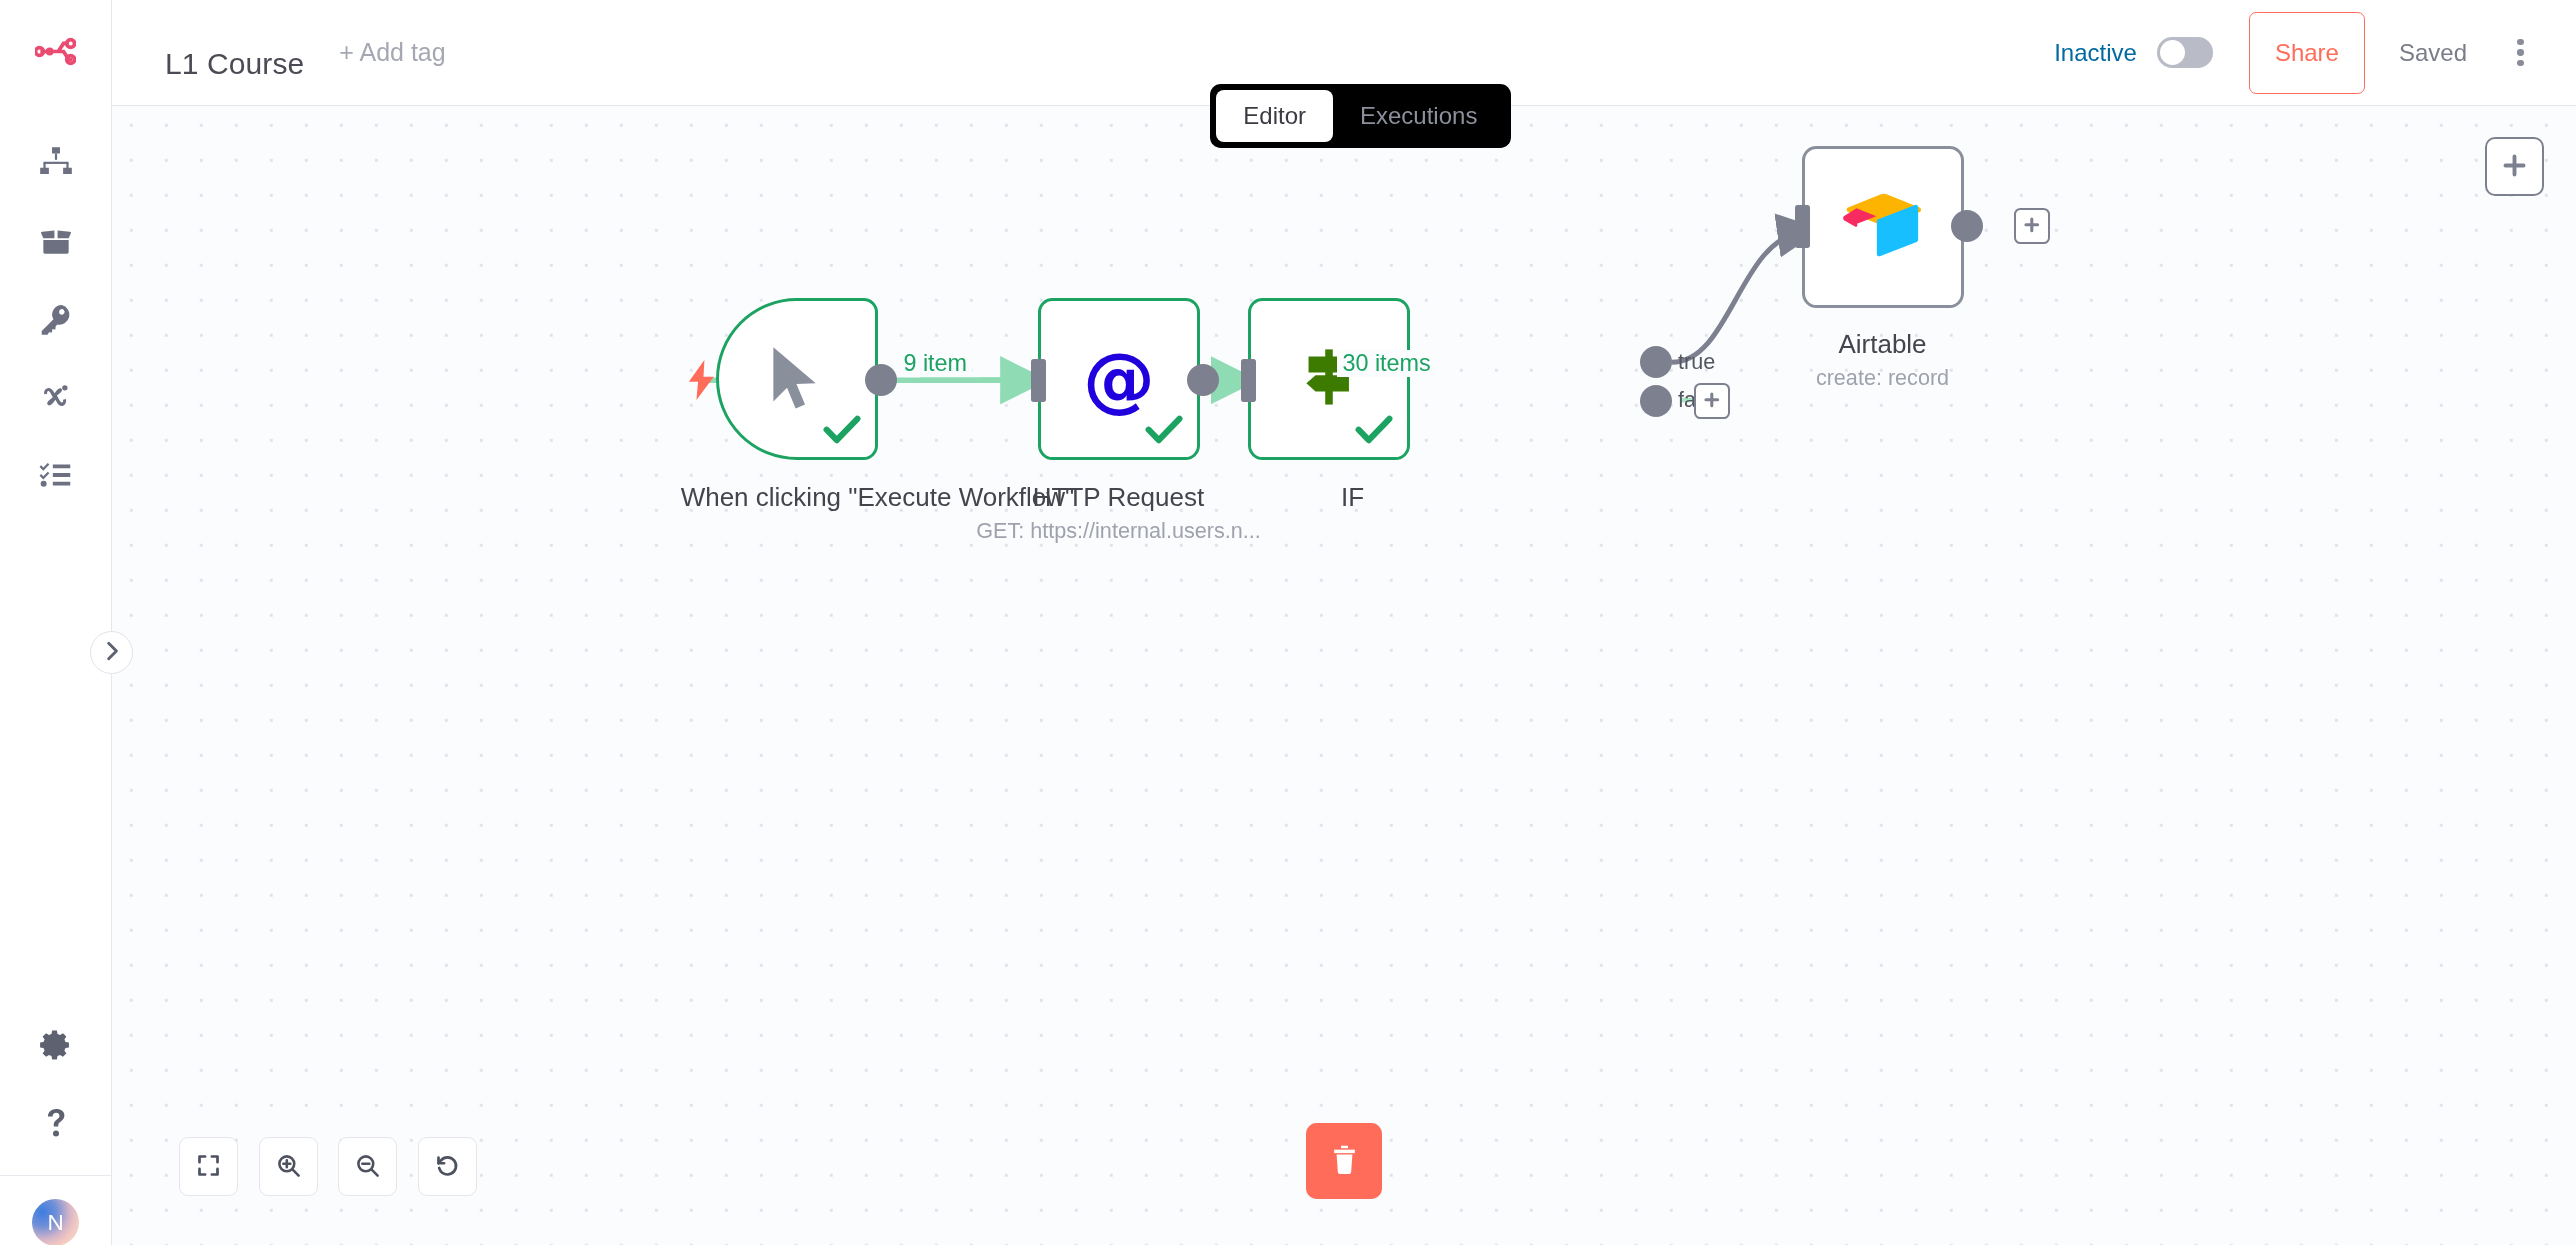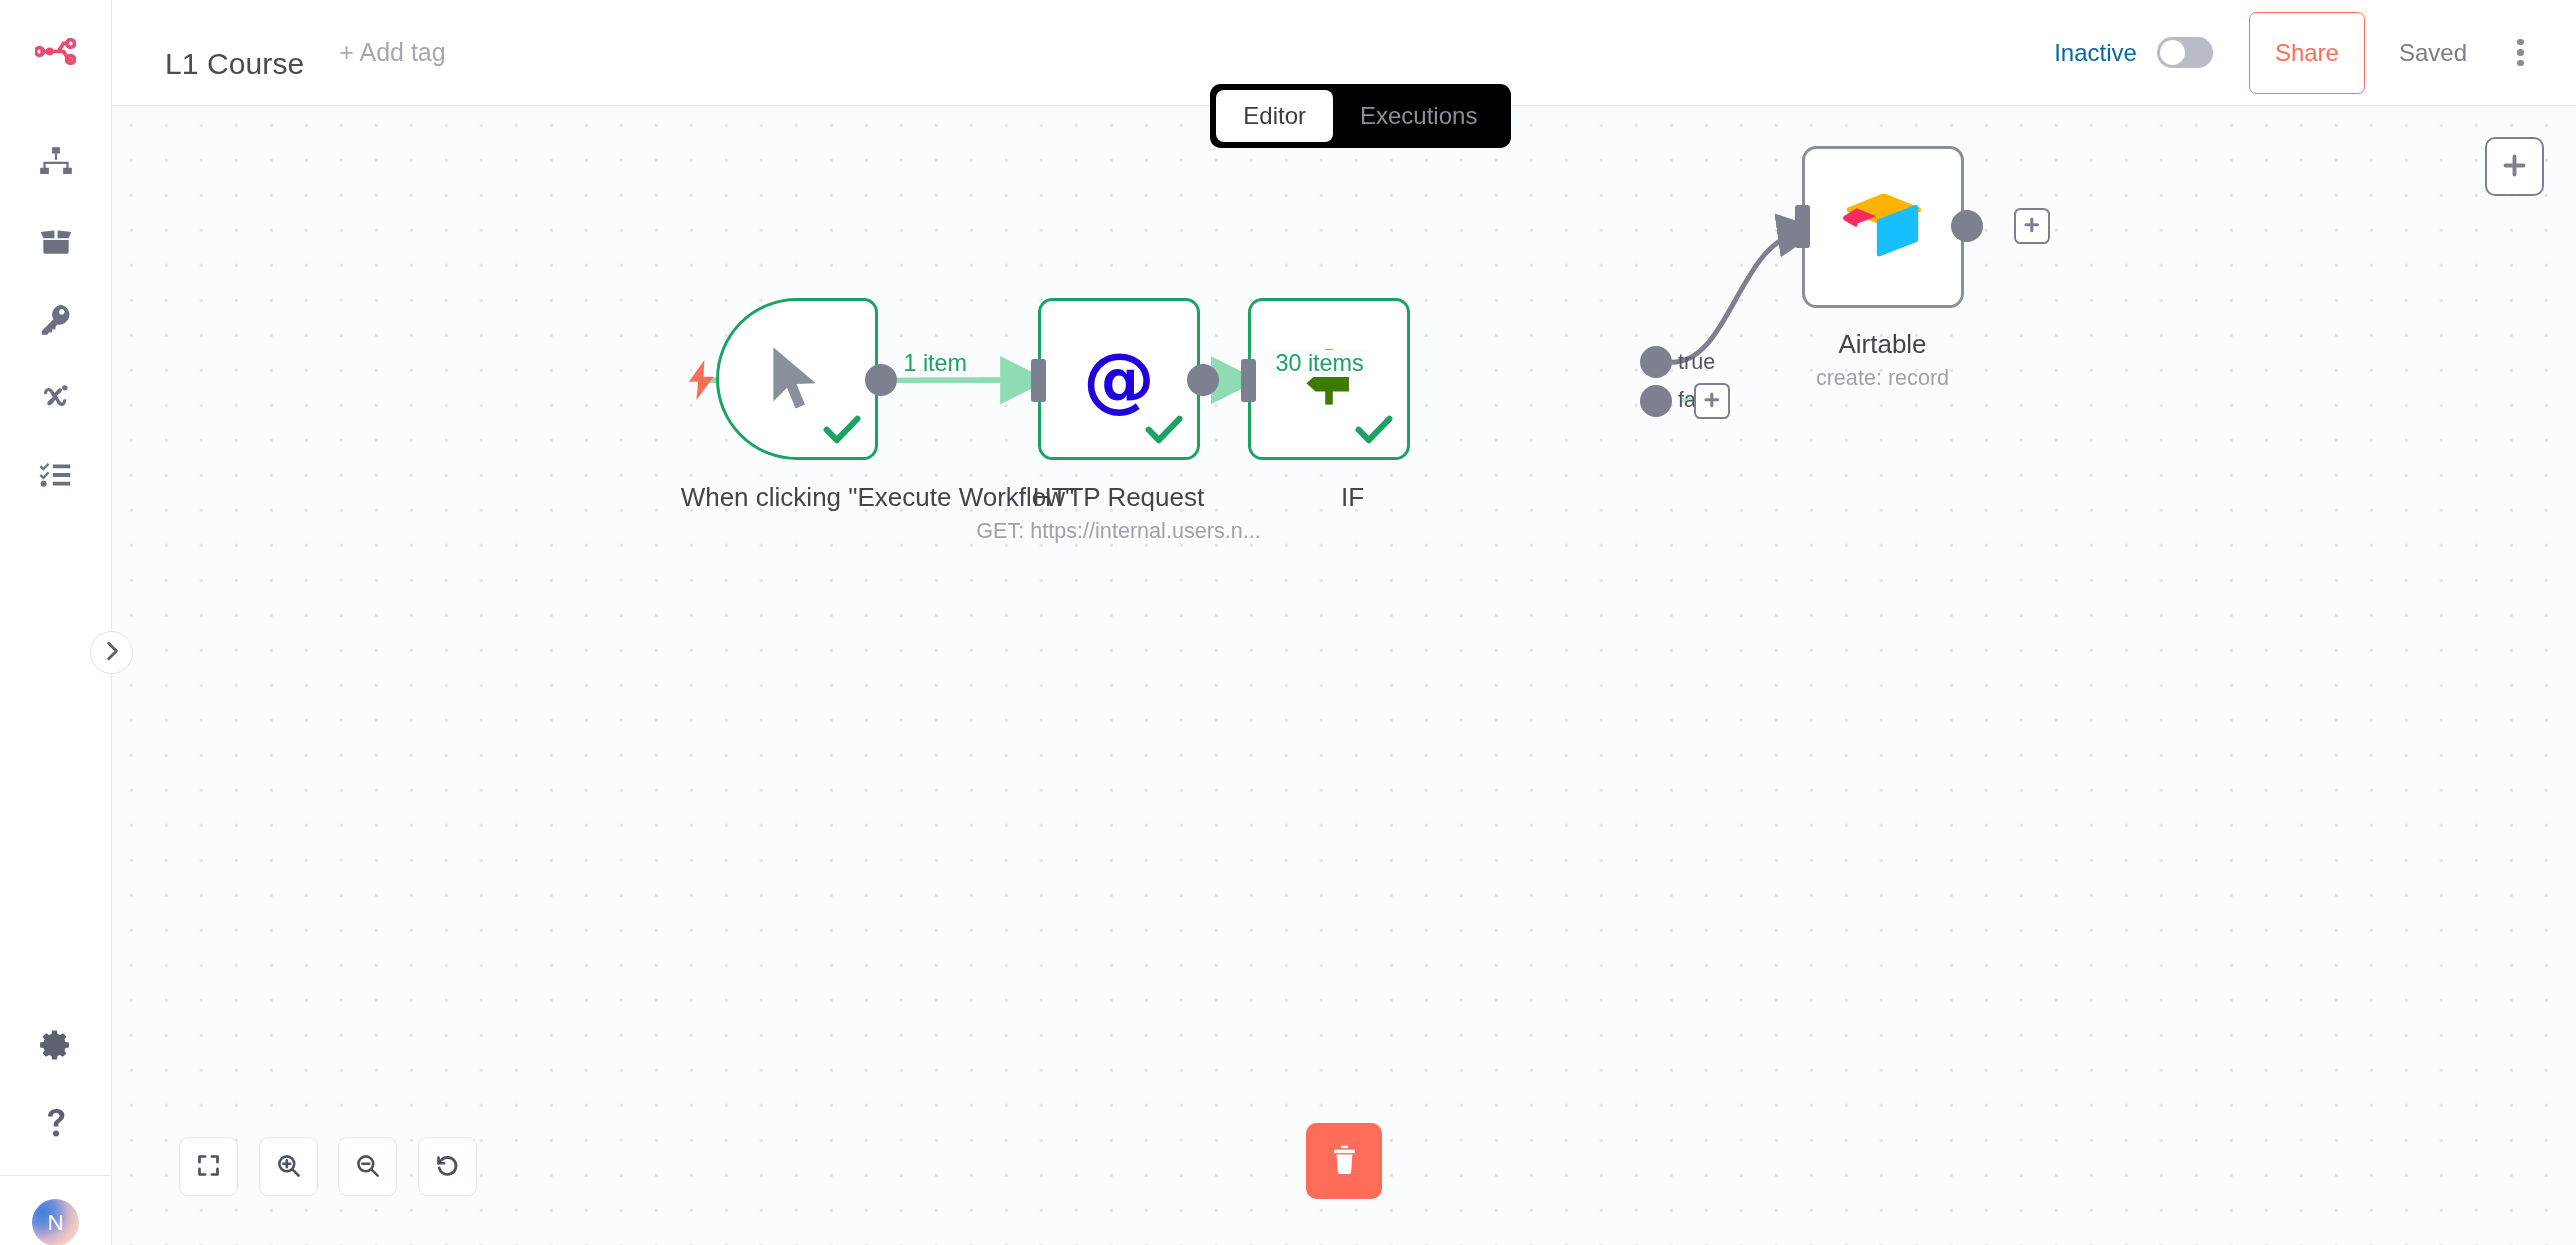--- a/index.html
+++ b/index.html
@@ -364,38 +364,38 @@
       </div>
       <div class="check">
         <svg width="38" height="31" viewBox="0 0 21 17" fill="none" stroke="#1ca362" stroke-width="3.4" stroke-linecap="round" stroke-linejoin="round">
           <path d="M2 8.6 7.6 14.4 19 2.6"></path>
         </svg>
       </div>
     </div>
     <div class="port-out" style="left:753px; top:258px;"></div>
     <div class="node-label" style="left:559px; top:376px;">When clicking "Execute Workflow"</div>
 
-    <div class="edge-label" style="left:786px; top:244px;">1 item</div>
+    <div class="edge-label" style="left:786px; top:244px;">9 item</div>
 
     <div class="port-in" style="left:919px; top:253px;"></div>
     <div class="node done" style="left:926px; top:192px;">
       <div class="glyph">
         <span style="font-size:72px; color:#2000dd; font-weight:bold; line-height:1; font-family:'DejaVu Sans', sans-serif;">@</span>
       </div>
       <div class="check">
         <svg width="38" height="31" viewBox="0 0 21 17" fill="none" stroke="#1ca362" stroke-width="3.4" stroke-linecap="round" stroke-linejoin="round">
           <path d="M2 8.6 7.6 14.4 19 2.6"></path>
         </svg>
       </div>
     </div>
     <div class="port-out" style="left:1075px; top:258px;"></div>
     <div class="node-label" style="left:800px; top:376px;">HTTP Request</div>
     <div class="node-sub" style="left:800px; top:412px;">GET: https://internal.users.n...</div>
 
-    <div class="edge-label" style="left:1158px; top:244px;">30 items</div>
+    <div class="edge-label" style="left:1225px; top:244px;">30 items</div>
 
     <div class="port-in" style="left:1129px; top:253px;"></div>
     <div class="node done" style="left:1136px; top:192px;">
       <div class="glyph">
         <svg width="70" height="70" viewBox="0 0 26 26" fill="#3d7a00">
           <rect x="11.6" y="2" width="2.8" height="20.5"></rect>
           <path d="M5.4 4.6h12.4l3.4 3-3.4 3H5.4z"></path>
           <path d="M20.4 11.6H8l-3.4 3 3.4 3h12.4z"></path>
         </svg>
       </div>

